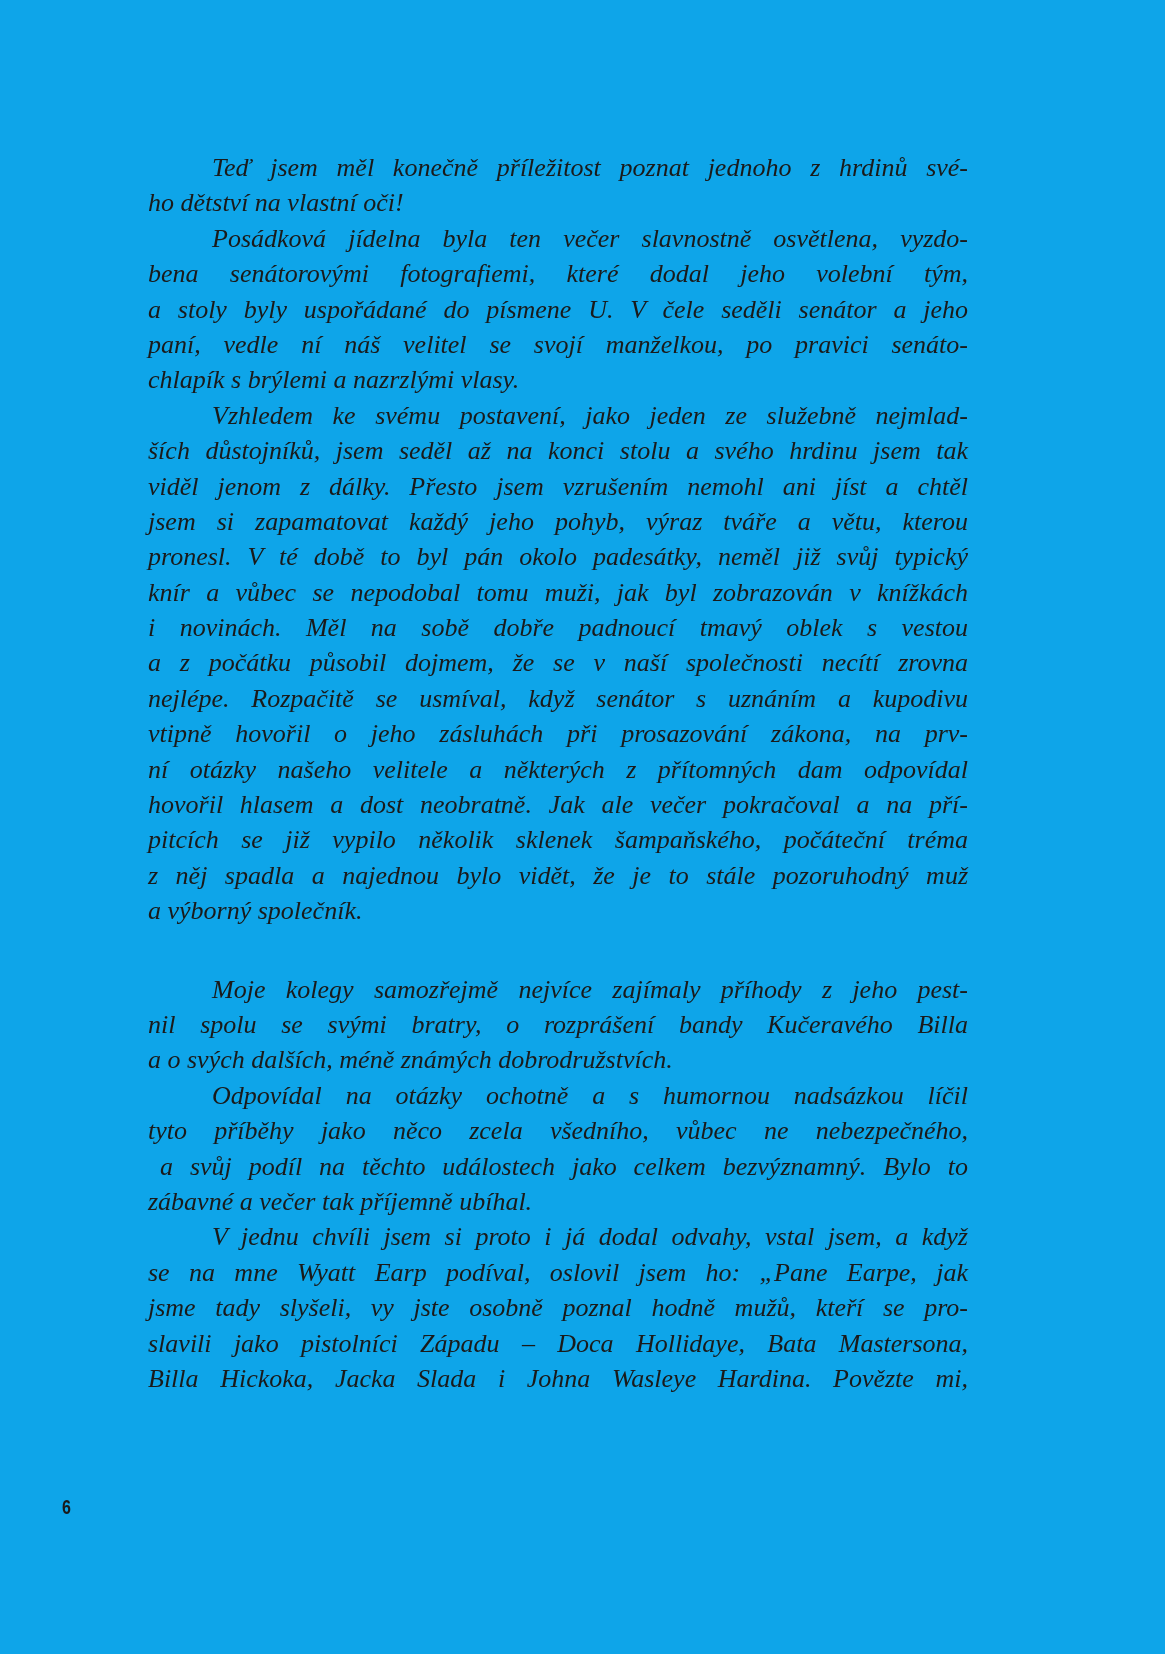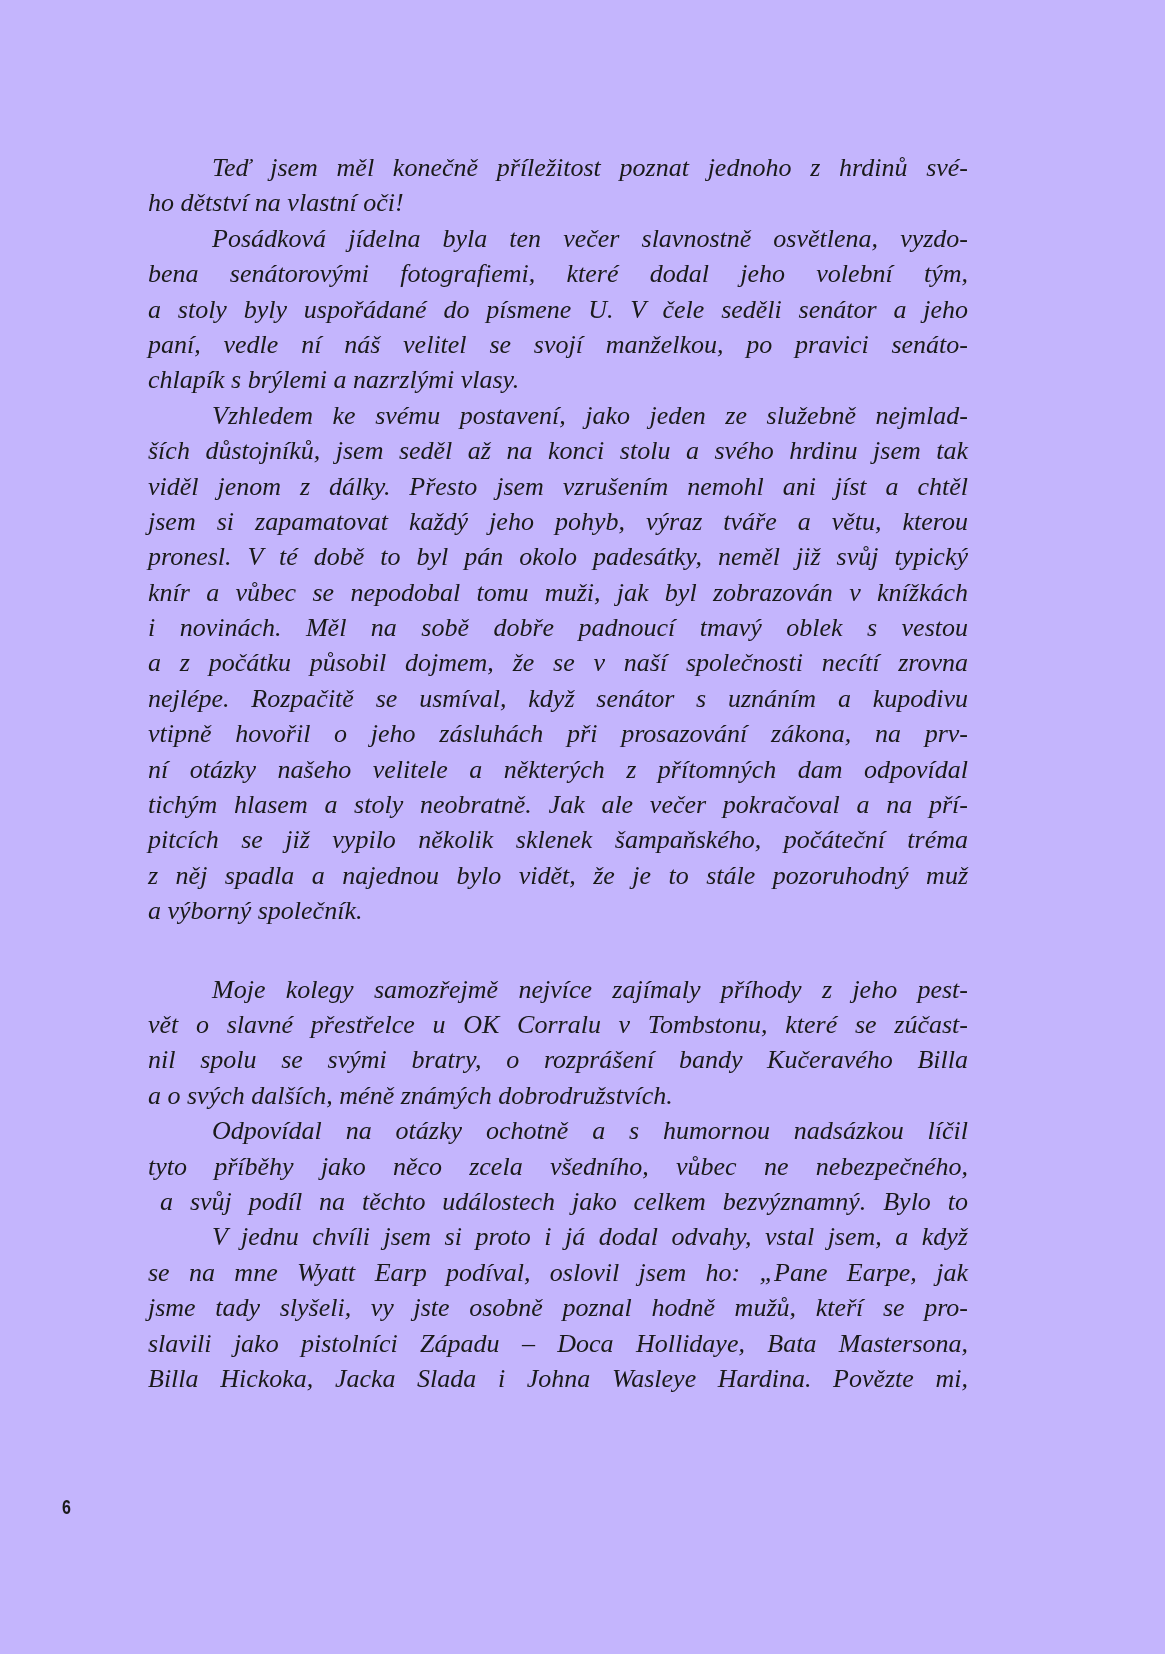--- a/index.html
+++ b/index.html
@@ -1,19 +1,19 @@
 <!DOCTYPE html>
 <html><head>
 <meta charset="utf-8">
 <style>
   html, body { margin: 0; padding: 0; background: #ffffff; }
   body { width: 1165px; height: 1654px; position: relative; overflow: hidden; }
   .page {
     position: absolute; left: 0; top: 0; width: 1165px; height: 1654px;
-    background: #c4b5fd;
+    background: #0ea5e9;
   }
   .text-block {
     position: absolute; left: 148px; top: 150px; width: 820px;
     font-family: "Liberation Serif", "DejaVu Serif", serif;
     font-style: italic;
     font-size: 26px;
     line-height: 35.4px;
     color: #1a1a1a;
   }
   .line {
@@ -53,35 +53,35 @@
         <span class="line" style="white-space: normal;">ších důstojníků, jsem seděl až na konci stolu a svého hrdinu jsem tak</span>
         <span class="line" style="white-space: normal;">viděl jenom z dálky. Přesto jsem vzrušením nemohl ani jíst a chtěl</span>
         <span class="line" style="white-space: normal;">jsem si zapamatovat každý jeho pohyb, výraz tváře a větu, kterou</span>
         <span class="line" style="white-space: normal;">pronesl. V té době to byl pán okolo padesátky, neměl již svůj typický</span>
         <span class="line" style="white-space: normal;">knír a vůbec se nepodobal tomu muži, jak byl zobrazován v knížkách</span>
         <span class="line" style="white-space: normal;">i novinách. Měl na sobě dobře padnoucí tmavý oblek s vestou</span>
         <span class="line" style="white-space: normal;">a z počátku působil dojmem, že se v naší společnosti necítí zrovna</span>
         <span class="line" style="white-space: normal;">nejlépe. Rozpačitě se usmíval, když senátor s uznáním a kupodivu</span>
         <span class="line" style="white-space: normal;">vtipně hovořil o jeho zásluhách při prosazování zákona, na prv-</span>
         <span class="line" style="white-space: normal;">ní otázky našeho velitele a některých z přítomných dam odpovídal</span>
-        <span class="line" style="white-space: normal;">tichým hlasem a stoly neobratně. Jak ale večer pokračoval a na pří-</span>
+        <span class="line" style="white-space: normal;">hovořil hlasem a dost neobratně. Jak ale večer pokračoval a na pří-</span>
         <span class="line" style="white-space: normal;">pitcích se již vypilo několik sklenek šampaňského, počáteční tréma</span>
         <span class="line" style="white-space: normal;">z něj spadla a najednou bylo vidět, že je to stále pozoruhodný muž</span>
         <span class="line last">a výborný společník.</span>
       </div>
       <div>
         <span class="line indent" style="white-space: normal; margin-top: 43px;">Moje kolegy samozřejmě nejvíce zajímaly příhody z jeho pest-</span>
-        <span class="line" style="white-space: normal;">vět o slavné přestřelce u OK Corralu v Tombstonu, které se zúčast-</span>
         <span class="line" style="white-space: normal;">nil spolu se svými bratry, o rozprášení bandy Kučeravého Billa</span>
         <span class="line last">a o svých dalších, méně známých dobrodružstvích.</span>
       </div>
       <div>
         <span class="line indent" style="white-space: normal;">Odpovídal na otázky ochotně a s humornou nadsázkou líčil</span>
         <span class="line" style="white-space: normal;">tyto příběhy jako něco zcela všedního, vůbec ne nebezpečného,</span>
         <span class="line" style="white-space: normal; margin-left: 12px;">a svůj podíl na těchto událostech jako celkem bezvýznamný. Bylo to</span>
+        <span class="line last">zábavné a večer tak příjemně ubíhal.</span>
       </div>
       <div>
         <span class="line indent" style="white-space: normal;">V jednu chvíli jsem si proto i já dodal odvahy, vstal jsem, a když</span>
         <span class="line" style="white-space: normal;">se na mne Wyatt Earp podíval, oslovil jsem ho: „Pane Earpe, jak</span>
         <span class="line" style="white-space: normal;">jsme tady slyšeli, vy jste osobně poznal hodně mužů, kteří se pro-</span>
         <span class="line" style="white-space: normal;">slavili jako pistolníci Západu – Doca Hollidaye, Bata Mastersona,</span>
         <span class="line" style="white-space: normal;">Billa Hickoka, Jacka Slada i Johna Wasleye Hardina. Povězte mi,</span>
       </div>
     </div>
   <div class="page-number">6</div>

